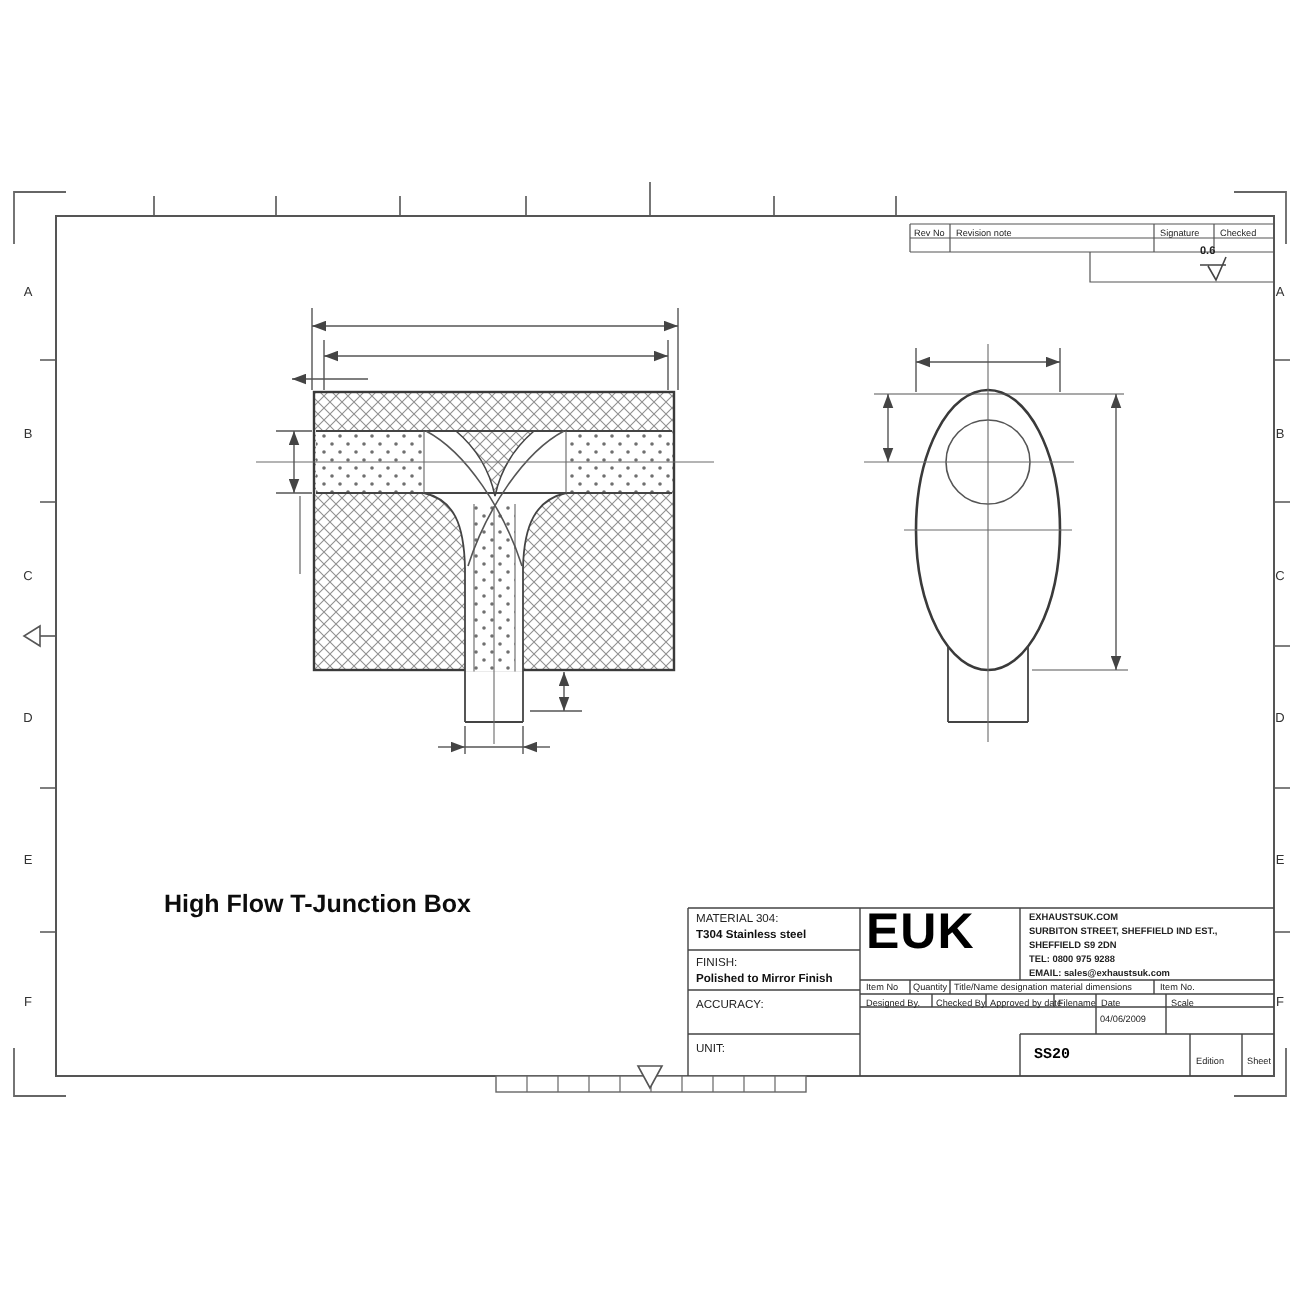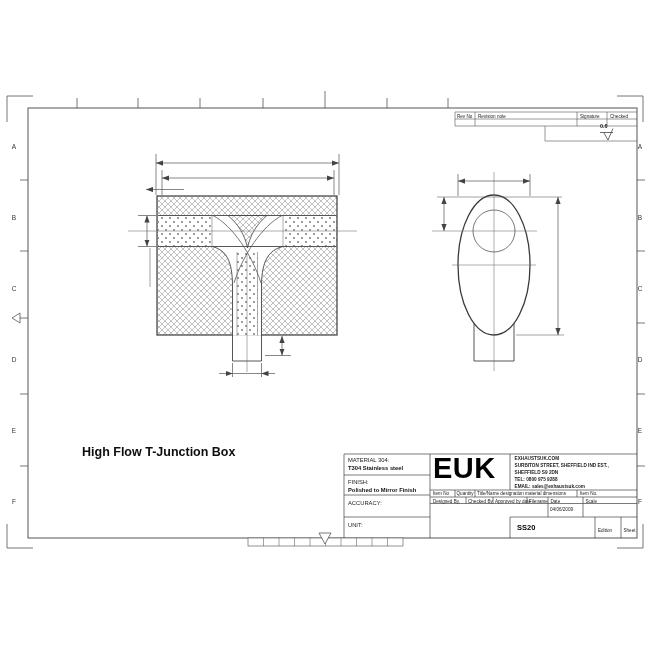--- a/index.html
+++ b/index.html
@@ -6,23 +6,23 @@
   body{width:650px;height:650px;background:#fff;position:relative;overflow:hidden;
        font-family:"Liberation Sans",sans-serif;}
   .page{position:absolute;left:0;top:0;width:650px;height:650px;}
   svg{position:absolute;left:0;top:0;}
   .t{position:absolute;color:#1c1c1c;white-space:nowrap;line-height:1.12;}
   .rowletter{width:12px;text-align:center;font-size:6.5px;color:#333;}
   .maintitle{font-size:12.5px;font-weight:700;color:#0d0d0d;padding-left:22px;}
   .lbl{font-size:5.8px;color:#222;}
   .val{font-size:5.8px;font-weight:700;color:#111;}
   .tiny{font-size:4.6px;color:#222;}
-  .logo{font-size:29px;font-weight:800;letter-spacing:0.5px;color:#000;}
+  .logo{font-size:25px;font-weight:800;letter-spacing:0.5px;color:#000;}
   .addr div{font-size:4.7px;font-weight:700;color:#222;line-height:6.9px;}
-  .pn{font-size:7.5px;font-weight:700;color:#000;}
+  .pn{font-size:7.5px;font-weight:700;color:#000;font-family:Liberation Mono, monospace;}
   .sf{font-size:5.5px;font-weight:700;color:#222;}
 </style>
 </head>
 <body>
 
 <div class="page">
 
 <svg width="650" height="650" viewBox="0 0 650 650">
   <defs>
     <pattern id="xh" width="6" height="6" patternUnits="userSpaceOnUse">

